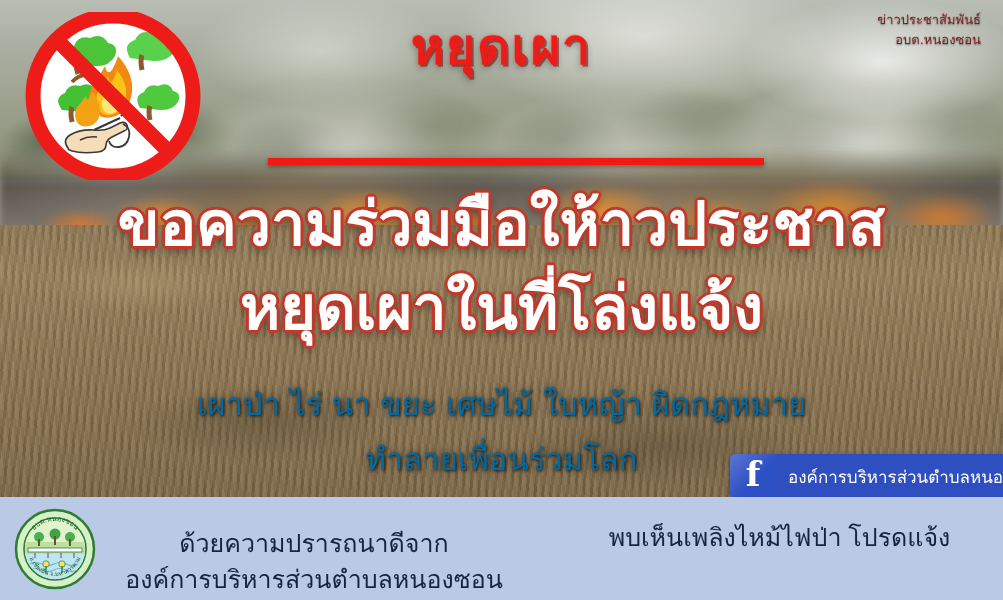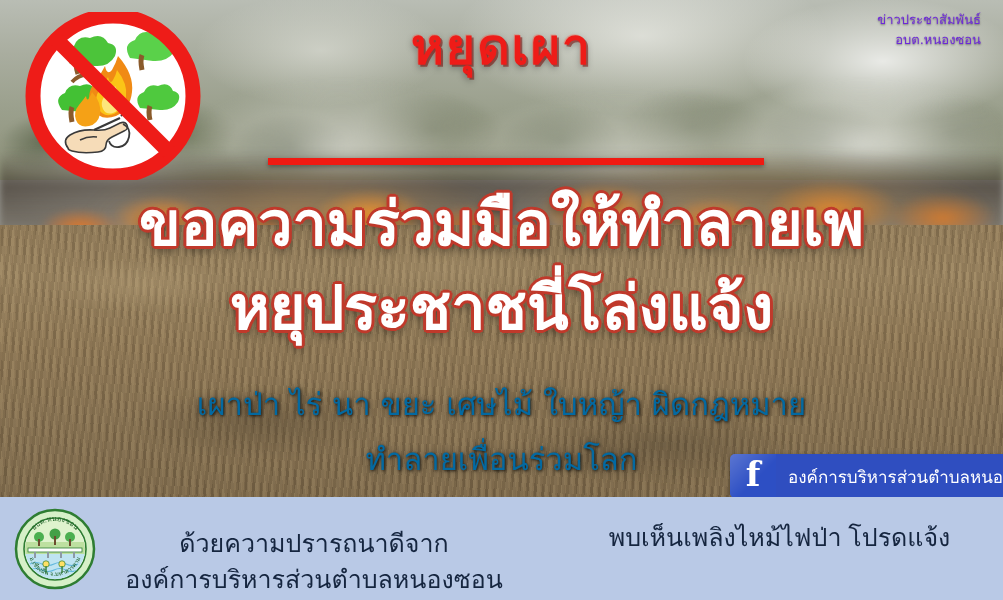--- a/index.html
+++ b/index.html
@@ -114,21 +114,21 @@
     position:absolute; left:12px; top:8px; width:158px; height:152px;
     border-radius:50%; background:#ffffff;
     box-shadow:0 0 4px rgba(0,0,0,.25);
   }
   .nosign svg { position:absolute; left:0; top:0; width:182px; height:168px; }
 
   
   .pr-news {
     position:absolute; right:22px; top:10px;
     text-align:right; line-height:1.55;
-    color:#6d28d9; font-size:13px;
+    color:#7f1d1d; font-size:13px;
     text-shadow:0 1px 2px rgba(0,0,0,.45);
     font-family:"DejaVu Sans",sans-serif;
   }
   .pr-news div { white-space:nowrap; }
 
   .headline {
     position:absolute; left:0; top:22px; width:100%;
     text-align:center;
     font-size:50px; font-weight:bold; line-height:1;
     color:#ee1c18;
@@ -278,22 +278,22 @@
 
   <div class="pr-news">
     <div>ข่าวประชาสัมพันธ์</div>
     <div>อบต.หนองซอน</div>
   </div>
 
   <div class="headline">หยุดเผา</div>
 
   <div class="divider"></div>
 
-  <div class="bigline bigline-1">ขอความร่วมมือให้ทำลายเพ</div>
-  <div class="bigline bigline-2">หยุประชาชนี่โล่งแจ้ง</div>
+  <div class="bigline bigline-1">ขอความร่วมมือให้าวประชาส</div>
+  <div class="bigline bigline-2">หยุดเผาในที่โล่งแจ้ง</div>
 
   <div class="smallline smallline-1">เผาป่า ไร่ นา ขยะ เศษไม้ ใบหญ้า ผิดกฎหมาย</div>
   <div class="smallline smallline-2">ทำลายเพื่อนร่วมโลก</div>
 
   <div class="fb-badge">
     <div class="fb-icon">
       <span>f</span>
     </div>
     <div class="fb-label">องค์การบริหารส่วนตำบลหนองซอน</div>
   </div>

